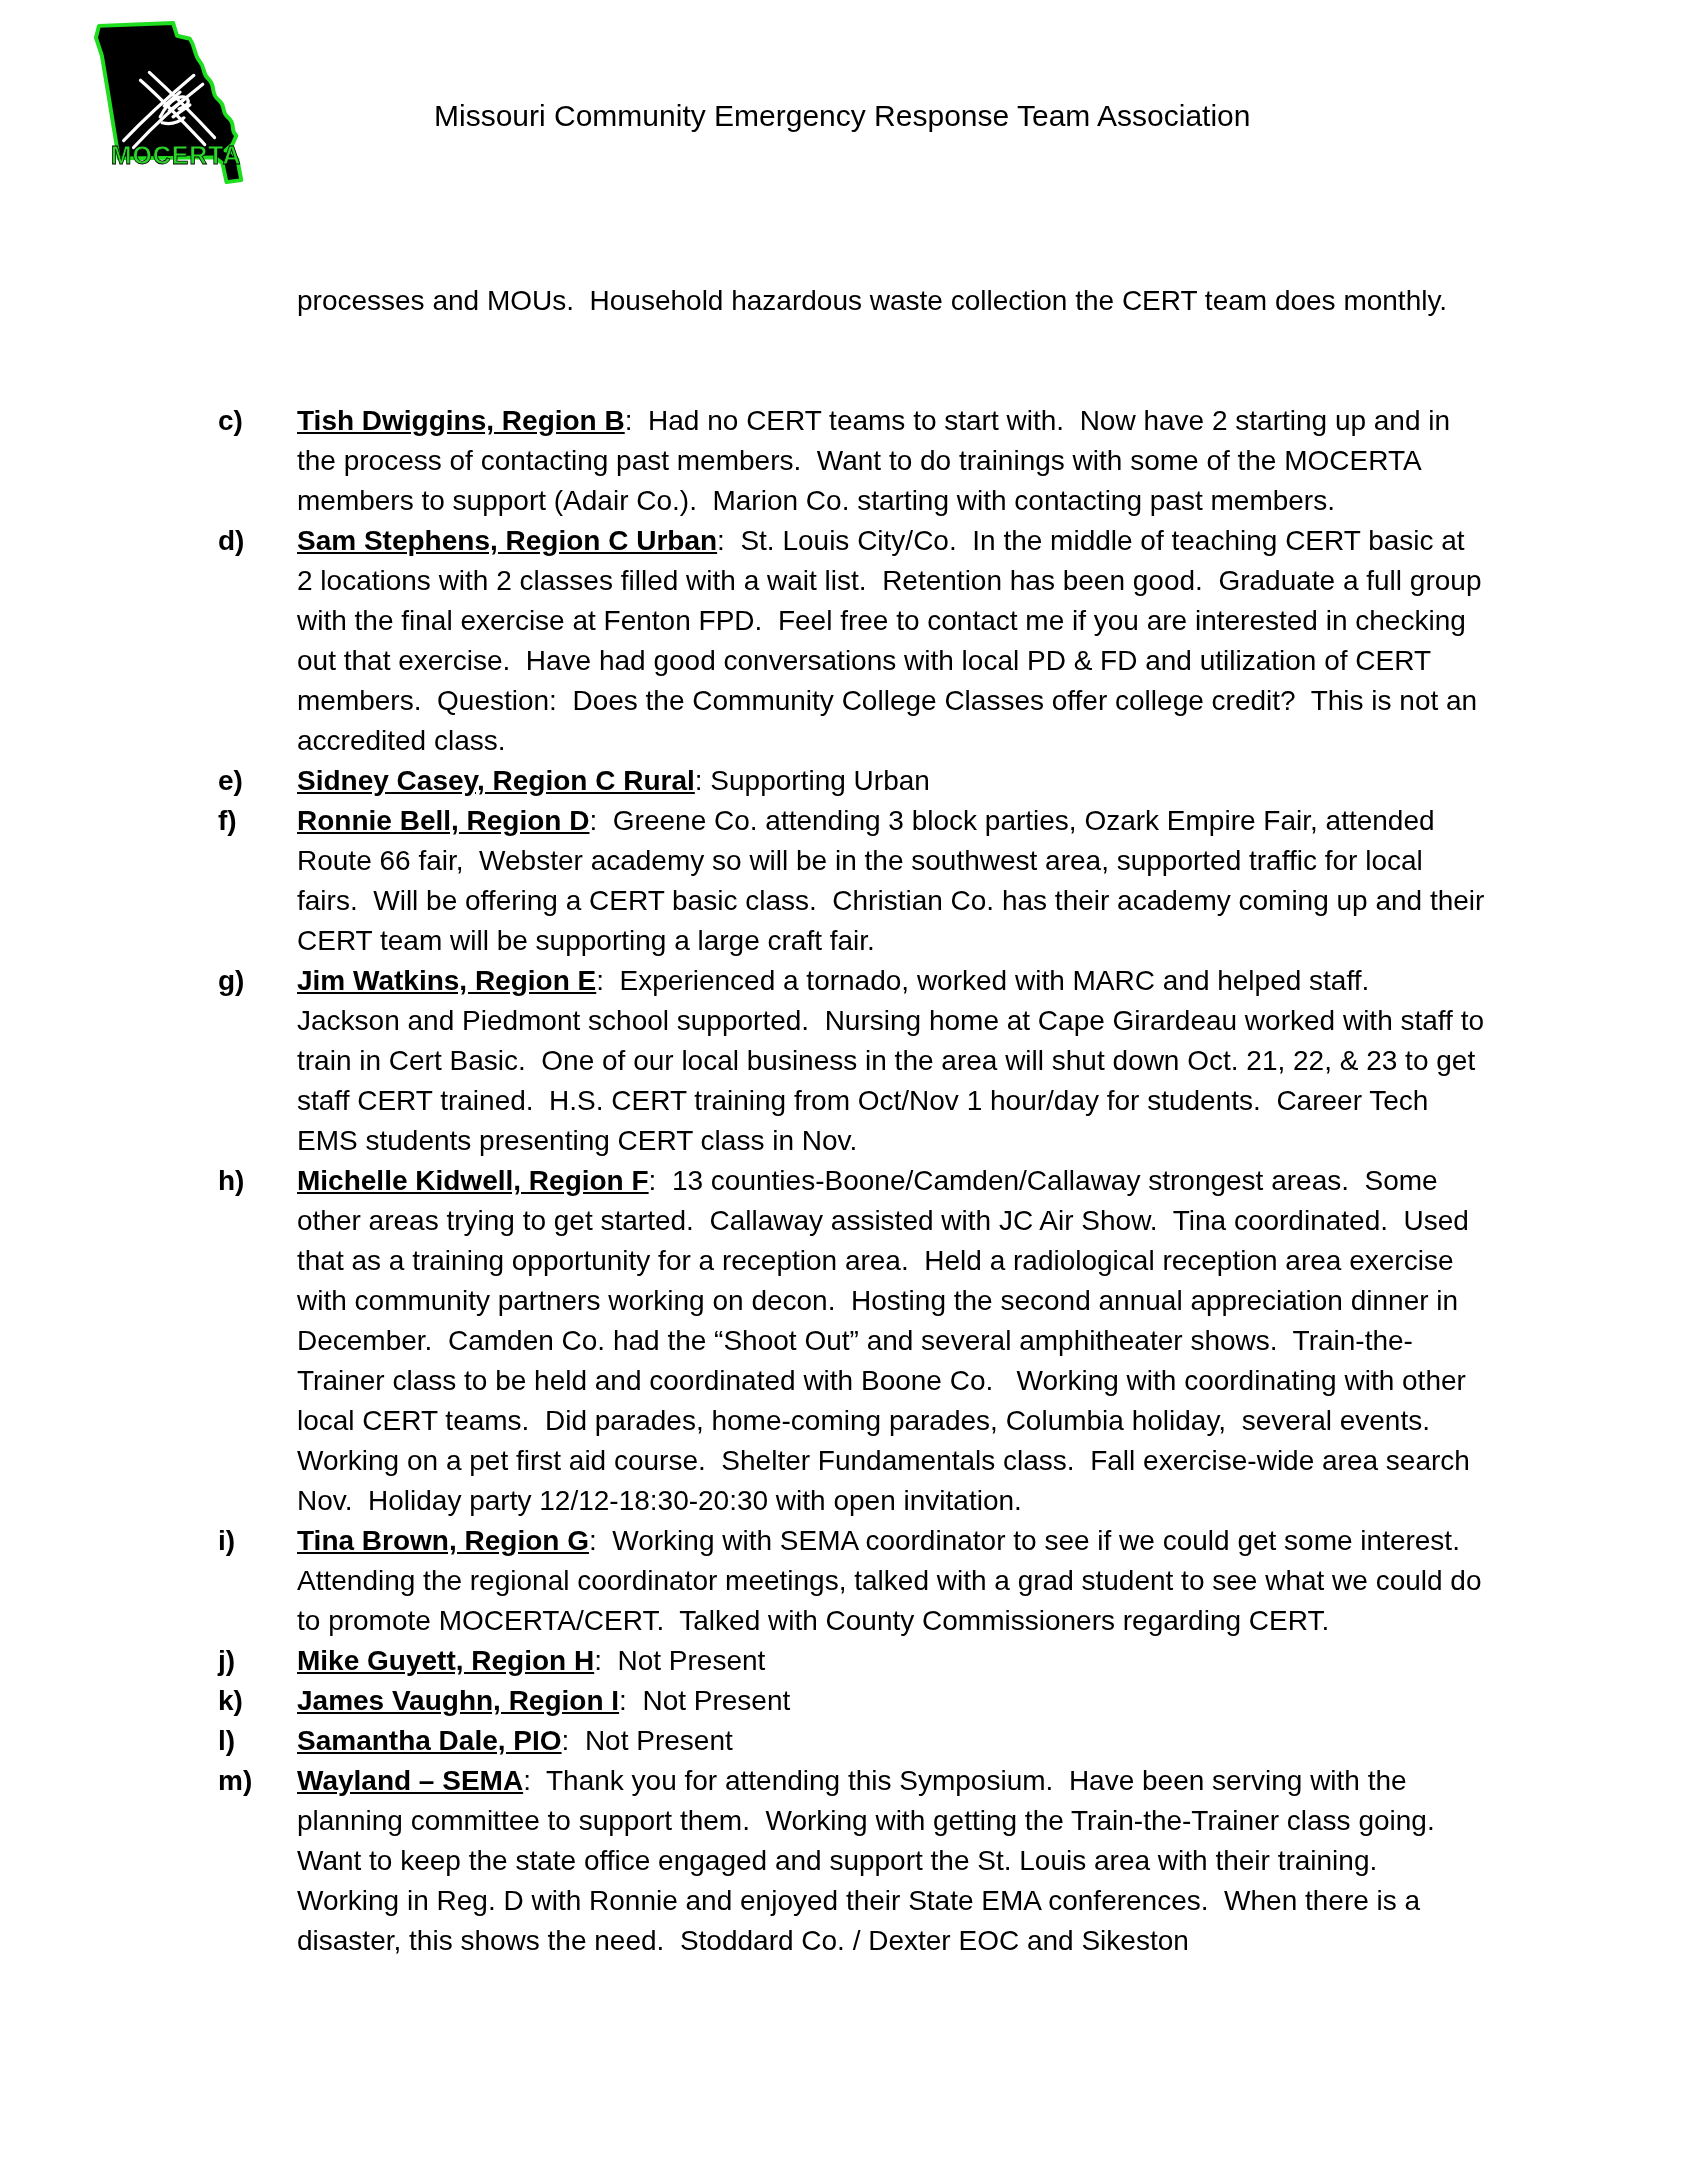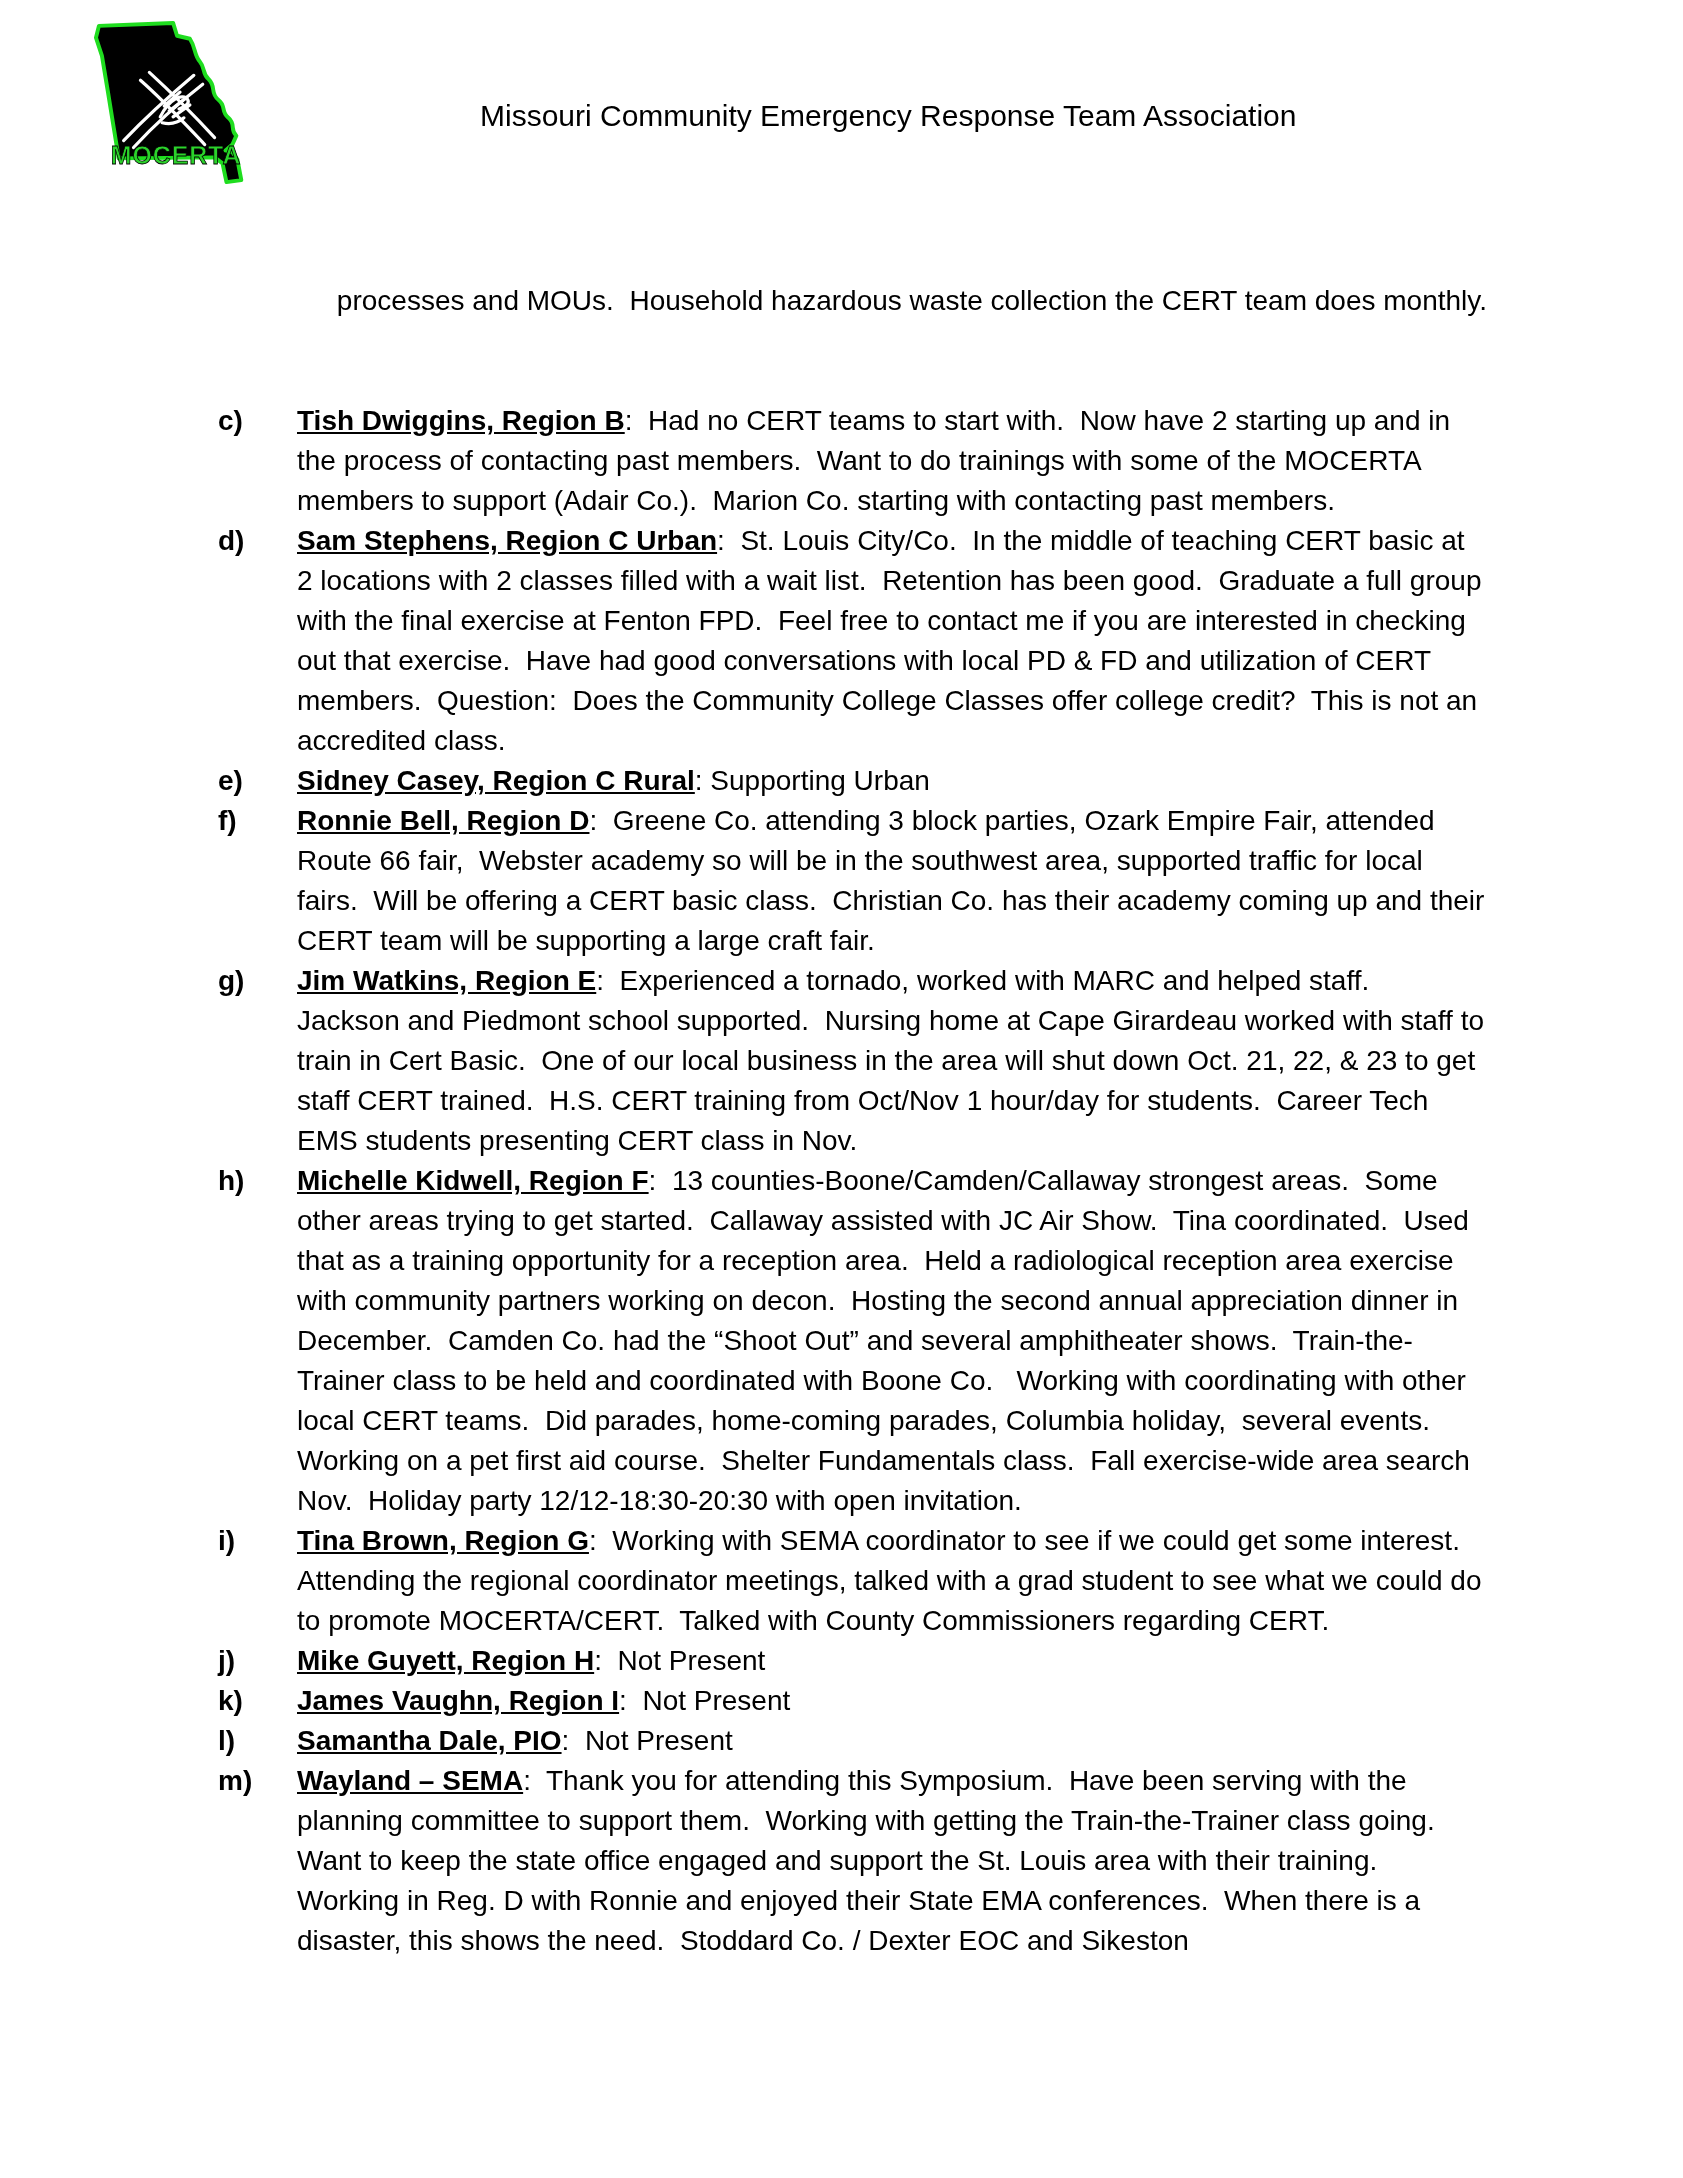--- a/index.html
+++ b/index.html
@@ -12,21 +12,20 @@
     font-family:"Liberation Sans", sans-serif;
     overflow:hidden;
   }
   .doc-title {
     position:absolute;
     left:434px;
     top:98px;
     font-size:30px;
     line-height:36px;
     white-space:nowrap;
-    margin-left:46px;
   }
   .logo {
     position:absolute;
     left:77px;
     top:14px;
     width:206px;
     height:178px;
   }
   .logo-state { fill:#000000; stroke:#1fdd1f; stroke-width:4; stroke-linejoin:round; }
   .logo-hands { fill:none; stroke:#ffffff; stroke-width:3.2; stroke-linecap:round; }
@@ -40,21 +39,21 @@
   }
   .body {
     position:absolute;
     left:218px;
     top:201px;
     width:1269px;
     font-size:28px;
     line-height:40px;
     white-space:pre-wrap;
   }
-  .cont { margin:0 0 0 79px; padding:0;text-align:right; }
+  .cont { margin:0 0 0 79px; padding:0; }
   .item { position:relative; padding-left:79px; }
   .marker { position:absolute; left:0; top:0; font-weight:bold; }
   .name { font-weight:bold;text-decoration:underline; }
 </style>
 </head>
 <body>
 
 <div class="page">
 
   <svg class="logo" viewBox="0 0 208 180" aria-hidden="true">

